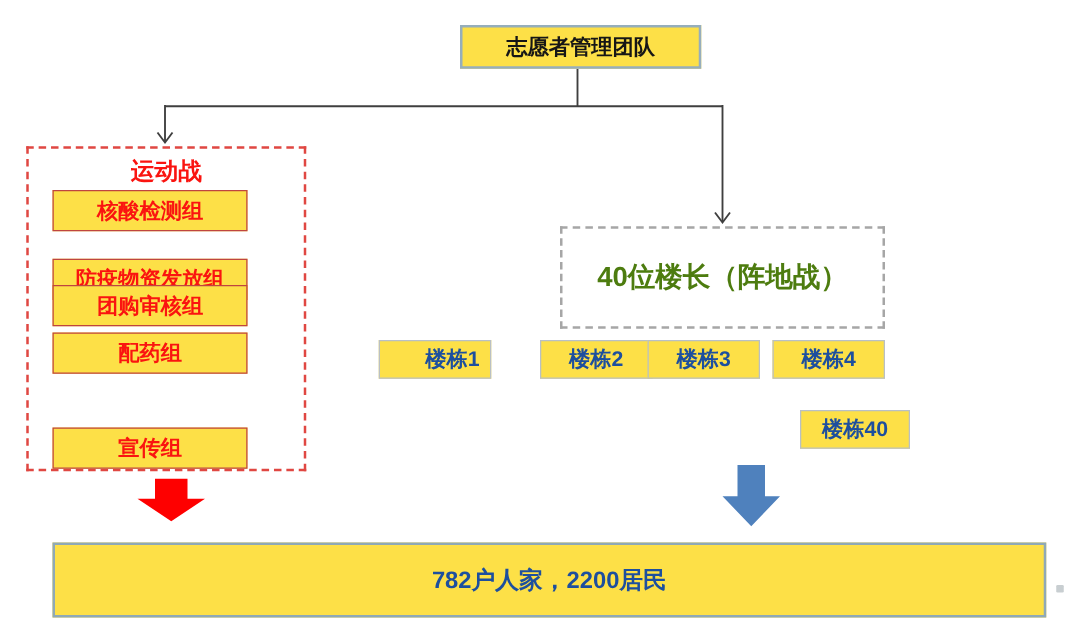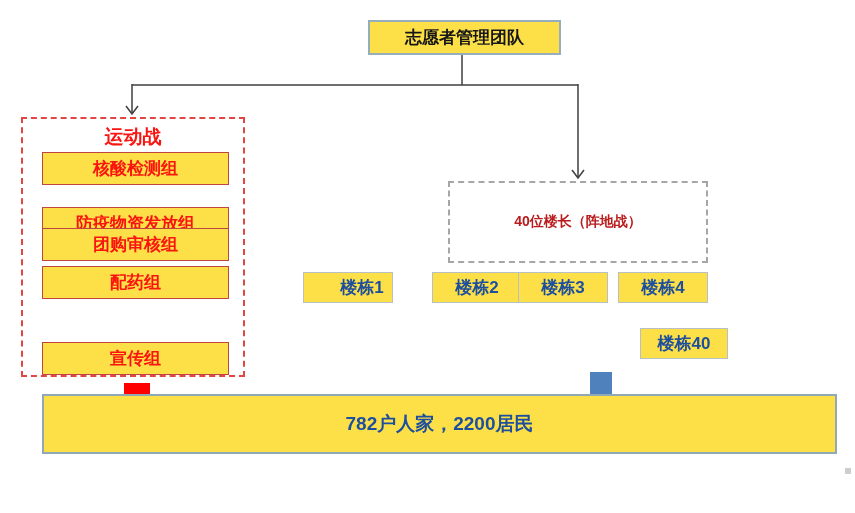--- a/index.html
+++ b/index.html
@@ -19,34 +19,34 @@
   .red-group{
     left:21px;top:117px;width:224px;height:260px;
     border:2px dashed #e04742;background:transparent;
   }
   .red-group-title{
     position:absolute;left:0;top:4px;width:100%;height:28px;
     display:flex;align-items:center;justify-content:center;
     color:#fa1410;font-size:19px;
   }
   .red-item{
-    left:42px;width:187px;height:33px;
+    left:42px;width:156px;height:33px;
     border:1.5px solid #bf4540;color:#fa1410;font-size:17px;
   }
   .blue-dashed{
     left:448px;top:181px;width:260px;height:82px;
-    border:2px dashed #a6a6a6;color:#b91c1c;font-size:14px;background:transparent;
+    border:2px dashed #a6a6a6;color:#4d7c0f;font-size:22px;background:transparent;
   }
   .bldg{
     top:272px;width:90px;height:31px;
     border:1.5px solid #b9c0c5;color:#1d4f9e;font-size:17px;
   }
   .bldg-row2{top:328px;}
   .bottom-node{
-    left:42px;top:394px;width:795px;height:60px;
+    left:42px;top:434px;width:795px;height:60px;
     border:2px solid #8fa9b6;color:#1d4f9e;font-size:19px;
   }
   .overlay{position:absolute;left:0;top:0;pointer-events:none;}
   .speck{
     position:absolute;left:845px;top:468px;width:6px;height:6px;
     background:#9aa5ab;opacity:.55;border-radius:1px;
   }
 </style>
 </head>
 <body>

